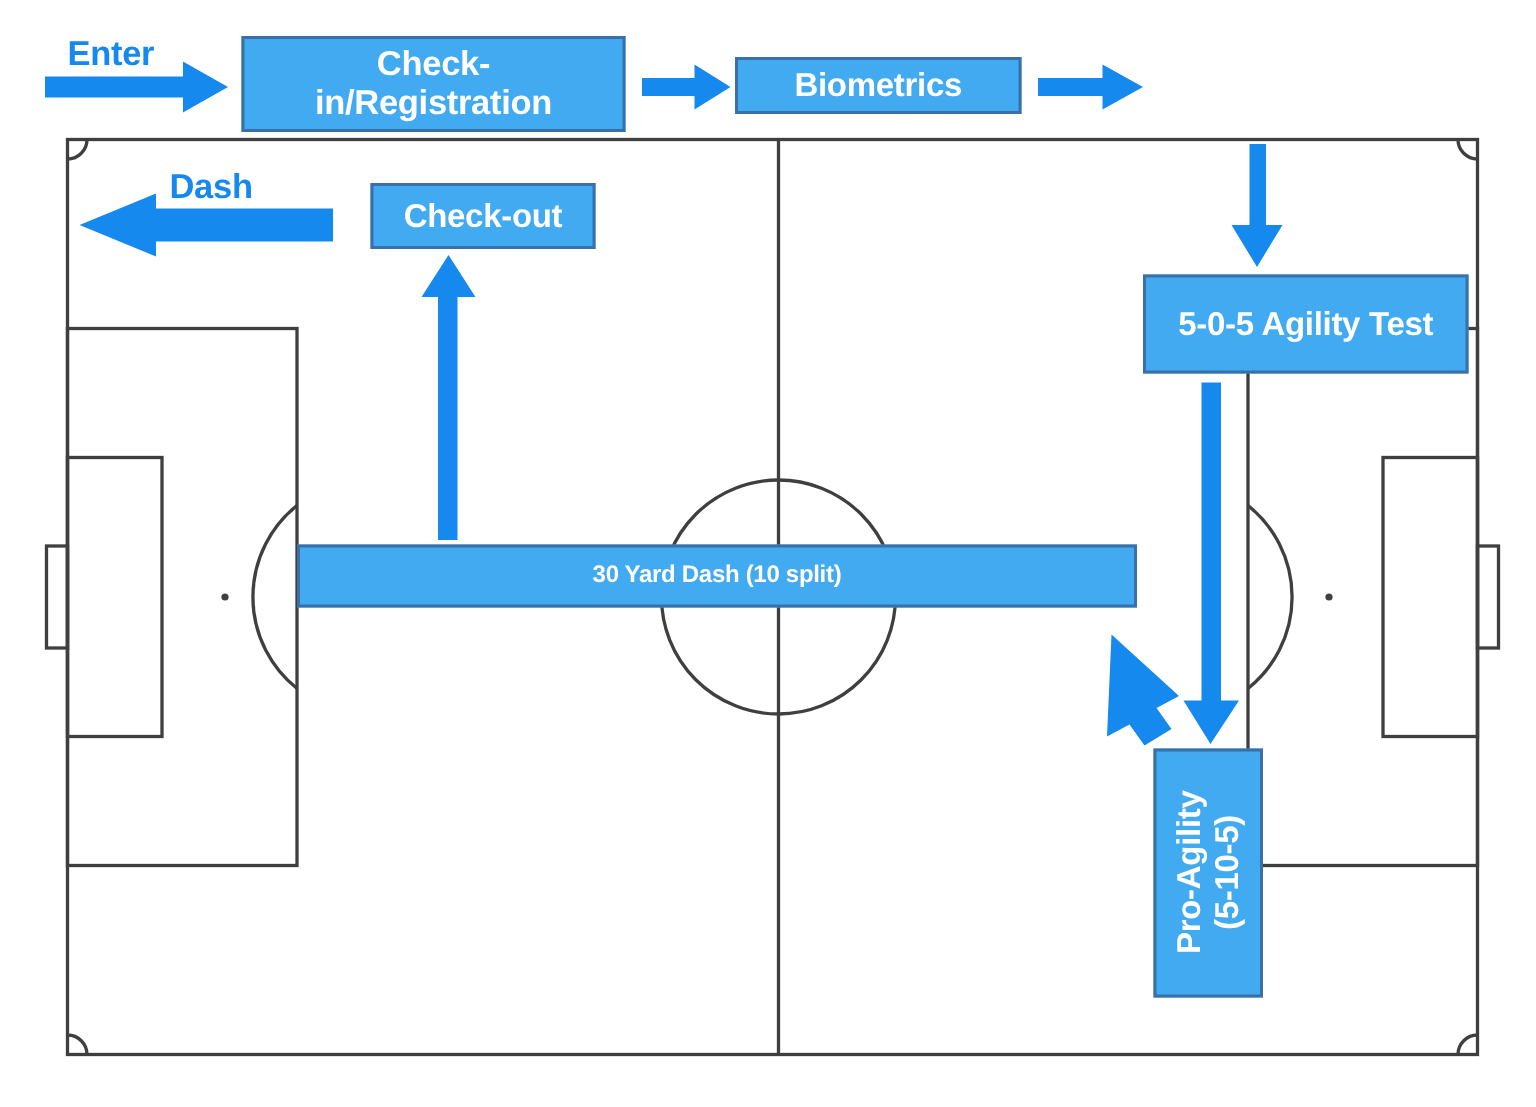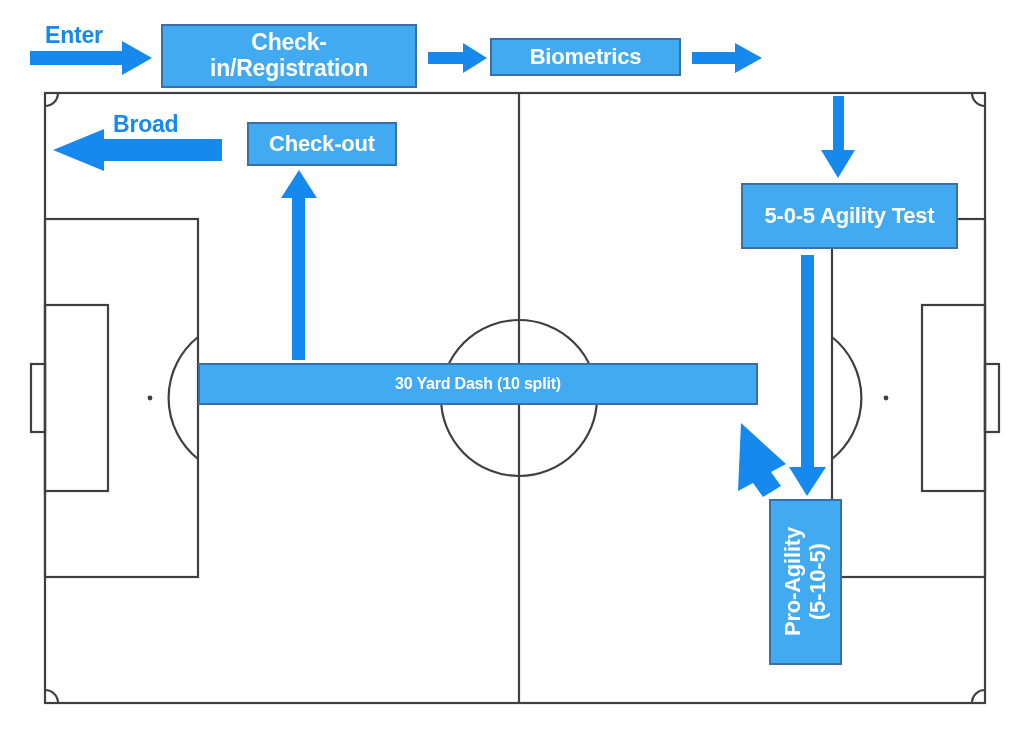--- a/index.html
+++ b/index.html
@@ -49,21 +49,21 @@
     transform: rotate(180deg);
     white-space: pre-line;
     text-align: center;
     line-height: 1.15;
   }
 
   
   #node-checkin      { left: 161px; top: 24px;  width: 256px; height: 64px;  font-size: 23px; }
   #node-biometrics   { left: 490px; top: 38px;  width: 191px; height: 38px;  font-size: 22px; }
   #node-broadjump    { left: 770px; top: 25px;  width: 125px; height: 62px;  font-size: 22px; }
-  #node-505          { left: 741px; top: 183px; width: 217px; height: 66px;  font-size: 22px; }
+  #node-505          { left: 762px; top: 183px; width: 217px; height: 66px;  font-size: 22px; }
   #node-dash         { left: 198px; top: 363px; width: 560px; height: 42px;  font-size: 16px; }
   #node-proagility   { left: 769px; top: 499px; width: 73px;  height: 166px; font-size: 22px; }
   #node-checkout     { left: 225px; top: 122px; width: 150px; height: 44px;  font-size: 22px; margin-left: 22px; }
 
   .flow-label {
     position: absolute;
     color: #1589EE;
     font-weight: bold;
     font-size: 23px;
     letter-spacing: -0.2px;
@@ -126,21 +126,21 @@
 
     <path fill="#1589EE" d="M763,497 L753,483 L738,491 L741,423 L786,464 L771,472 L781,486 Z"></path>
 
     <path fill="#1589EE" d="M292,360 L292,198 L281,198 L299,170 L317,198 L305,198 L305,360 Z"></path>
 
     <path fill="#1589EE" d="M222,139 L104,139 L104,129 L53,150 L104,171 L104,161 L222,161 Z"></path>
   </svg>
 
   <div class="flow-label" id="label-enter">Enter</div>
 
-  <div class="flow-label" id="label-exit">Broad</div>
+  <div class="flow-label" id="label-exit">Dash</div>
 
   <div class="node" id="node-checkin">
     <span class="node-label">Check-
 in/Registration</span>
   </div>
 
   <div class="node" id="node-biometrics">
     <span class="node-label">Biometrics</span>
   </div>
 

